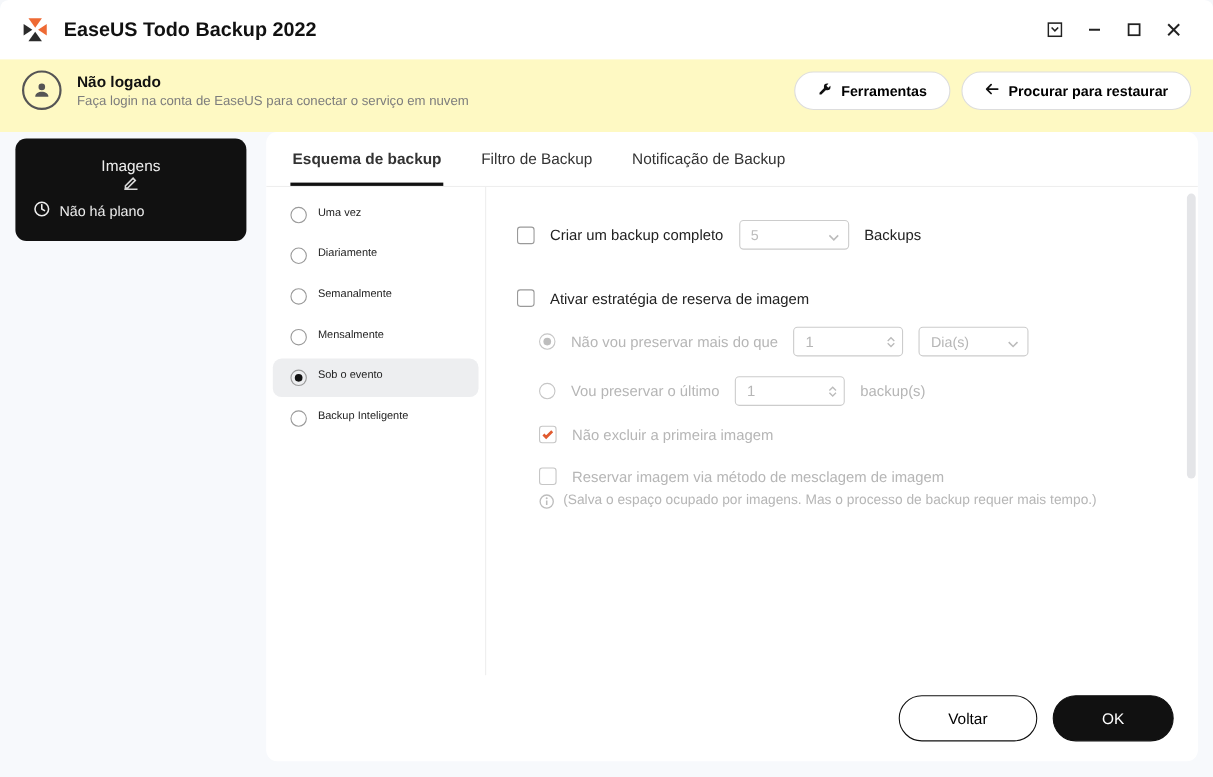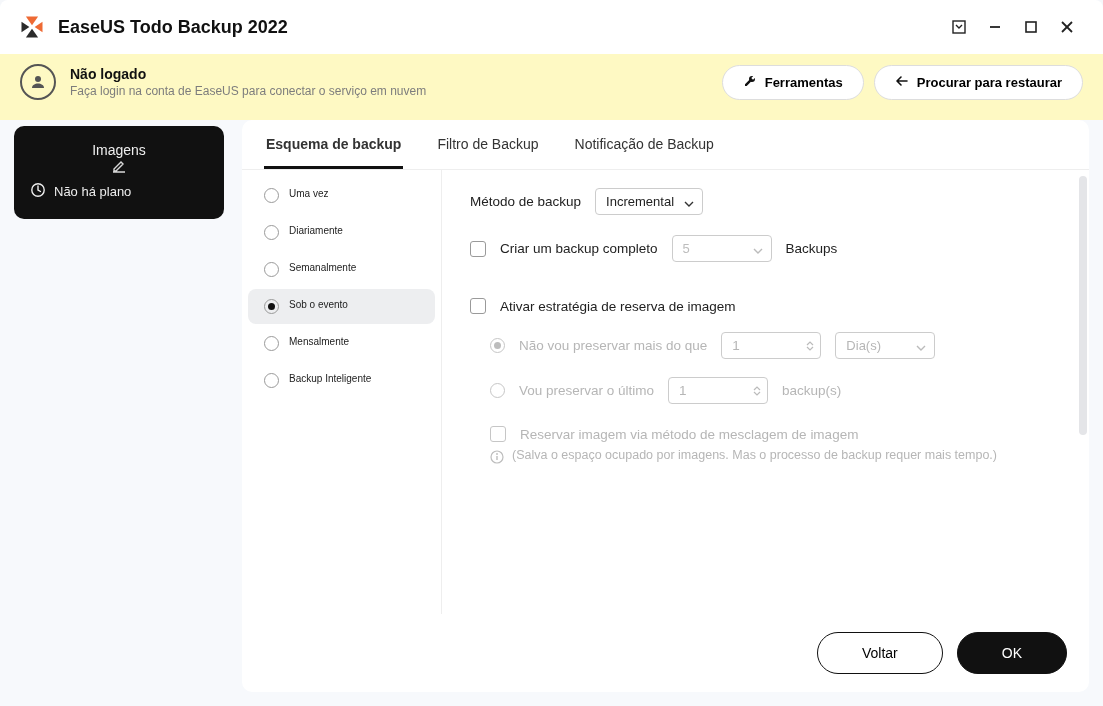--- a/index.html
+++ b/index.html
@@ -185,45 +185,36 @@
             <span>Uma vez</span>
           </div>
           <div class="sched-item">
             <span class="radio"></span>
             <span>Diariamente</span>
           </div>
           <div class="sched-item">
             <span class="radio"></span>
             <span>Semanalmente</span>
           </div>
+          <div class="sched-item">
+            <span class="radio"></span>
+            <span>Mensalmente</span>
+          </div>
           <div class="sched-item selected">
             <span class="radio on"></span>
             <span>Sob o evento</span>
           </div>
           <div class="sched-item">
             <span class="radio"></span>
-            <span>Mensalmente</span>
-          </div>
-          <div class="sched-item">
-            <span class="radio"></span>
             <span>Backup Inteligente</span>
           </div>
         </div>
 
         <div class="settings">
 
-          <div class="row" style="margin-left:0;">
-            <span>Método de backup</span>
-            <div class="select">
-              <span>Incremental</span>
-              <span class="caret"><svg viewBox="0 0 10 10">
-                    <path d="M1 3l4 4 4-4" fill="none" stroke="#333" stroke-width="1.4"></path>
-                  </svg></span>
-            </div>
-          </div>
 
           <div class="row" style="margin-top:20px;">
             <span class="checkbox"></span>
             <span>Criar um backup completo</span>
             <div class="select mini" style="color:#bdbdbd;">
               <span>5</span>
               <span class="caret"><svg viewBox="0 0 10 10">
                     <path d="M1 3l4 4 4-4" fill="none" stroke="#bbb" stroke-width="1.4"></path>
                   </svg></span>
             </div>
@@ -267,20 +258,28 @@
                     <path d="M1 5l3-3 3 3" fill="none" stroke="#bbb" stroke-width="1.2"></path>
                   </svg>
                 <svg viewBox="0 0 8 6">
                     <path d="M1 1l3 3 3-3" fill="none" stroke="#bbb" stroke-width="1.2"></path>
                   </svg>
               </span>
             </div>
             <span>backup(s)</span>
           </div>
 
+          <div class="row sub" style="margin-top:18px;">
+            <span class="checkbox checked">
+              <svg viewBox="0 0 12 12">
+                  <path d="M2 6l2.5 2.5L10 3"></path>
+                </svg>
+            </span>
+            <span>Não excluir a primeira imagem</span>
+          </div>
 
           <div class="row sub" style="margin-top:22px;">
             <span class="checkbox"></span>
             <span>Reservar imagem via método de mesclagem de imagem</span>
           </div>
 
           <div class="info-row">
             <span class="info-icon">
               <svg viewBox="0 0 14 14">
                   <circle cx="7" cy="7" r="6" fill="none" stroke="#bdbdbd" stroke-width="1.2"></circle>

